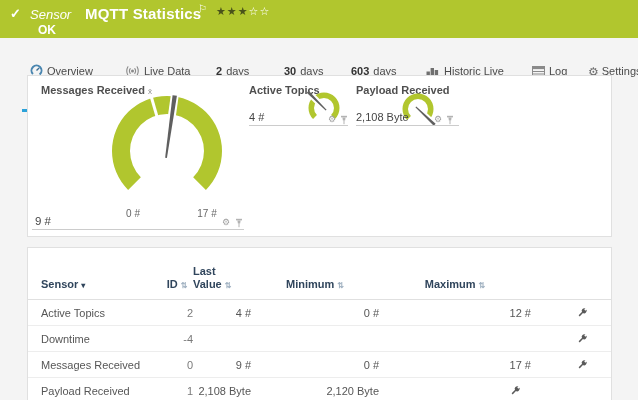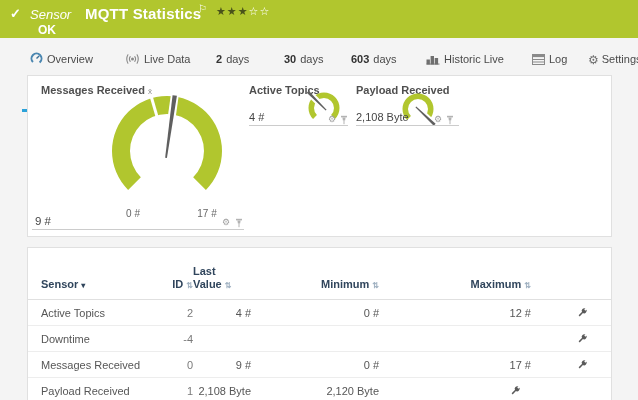--- a/index.html
+++ b/index.html
@@ -13,21 +13,21 @@
   .hdr .check{position:absolute;left:10px;top:6px;color:#fff;font-size:13px;font-weight:bold;}
   .hdr .kind{position:absolute;left:30px;top:7px;color:#fff;font-style:italic;font-size:13px;}
   .hdr .title{position:absolute;left:85px;top:5px;color:#fff;font-weight:bold;font-size:15px;letter-spacing:.2px;}
   .hdr .flag{position:absolute;left:198px;top:3px;color:#fff;font-size:10px;}
   .hdr .stars{position:absolute;left:216px;top:5px;font-size:11px;letter-spacing:1px;}
   .hdr .stars .f{color:rgba(40,44,20,.75);}
   .hdr .stars .e{color:#ffffff;}
   .hdr .status{position:absolute;left:38px;top:23px;color:#fff;font-weight:bold;font-size:12px;}
   
   .tabs{position:absolute;left:0;top:42px;width:638px;height:30px;}
-  .tab{position:absolute;top:4px;height:26px;line-height:26px;font-size:11px;color:#4a4a4a;cursor:pointer;white-space:nowrap;}
+  .tab{position:absolute;top:16px;height:26px;line-height:26px;font-size:11px;color:#4a4a4a;cursor:pointer;white-space:nowrap;}
   .tab svg{vertical-align:-2px;margin-right:4px;}
   .tab .num{font-weight:bold;color:#333;margin-right:4px;}
   .tab .gearchar{font-size:12px;color:#6e6e6e;margin-right:3px;vertical-align:-1px;}
   .tab-underline{position:absolute;left:22px;top:67px;width:86px;height:3px;background:#2ba2d9;}
   
   .panel{position:absolute;background:#fff;border:1px solid #e0e0e0;box-sizing:border-box;}
   .gpanel{left:27px;top:75px;width:585px;height:162px;}
   .tpanel{left:27px;top:247px;width:585px;height:158px;}
   
   .g-title{position:absolute;font-size:11px;font-weight:bold;color:#4f4f4f;}
@@ -35,21 +35,21 @@
   .g-minmax{position:absolute;font-size:10px;color:#666;text-align:center;}
   .g-underline{position:absolute;height:1px;background:#cccccc;}
   .g-avg{position:absolute;font-size:8px;color:#8a8a8a;width:10px;text-align:center;}
   .mini-ico{position:absolute;cursor:pointer;}
   .mini-ico.gearchar{font-size:9px;color:#a0a0a0;line-height:9px;}
   
   .thead{display:grid;grid-template-columns:120px 32px 58px 128px 152px 1fr;
          padding:0 13px;height:52px;align-items:end;box-sizing:border-box;
          border-bottom:1px solid #e0e0e0;padding-bottom:7px;}
   .thead .hcell{font-size:11px;font-weight:bold;color:#30455c;line-height:1.25;cursor:pointer;}
-  .hc-r{text-align:right;}
+  .hc-r{text-align:center;}
   .hc-c{}
   .sort{font-size:8px;color:#9fb0c0;margin-left:3px;}
   .caret{font-size:8px;color:#30455c;margin-left:3px;}
   .trow{display:grid;grid-template-columns:120px 32px 58px 128px 152px 1fr;
         padding:0 13px;height:25px;align-items:center;border-bottom:1px solid #ededed;font-size:11px;}
   .c-ch{color:#565656;}
   .c-id{text-align:right;color:#7a7a7a;}
   .c-lv,.c-min,.c-max{text-align:right;color:#565656;}
   .c-ico{display:flex;justify-content:flex-end;padding-right:10px;}
   .c-ico svg{cursor:pointer;}

